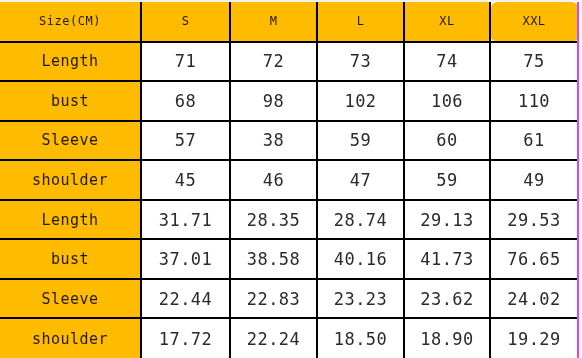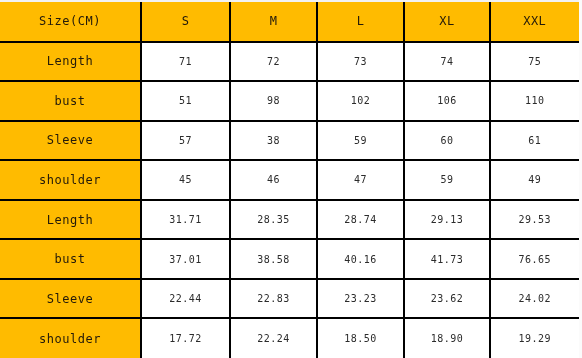--- a/index.html
+++ b/index.html
@@ -41,42 +41,43 @@
     text-align: center;
     vertical-align: middle;
     font-size: 12px;
     letter-spacing: 0.5px;
     color: #1a1a1a;
     background: #ffffff;
     padding: 0;
   }
   
   table.size-table td:last-child {
-    border-right: 1px solid #d946ef;
+    border-right: 4px solid #d946ef;
+    border-radius: 8px;
   }
   table.size-table tr:last-child td {
     border-bottom: none;
   }
 
   
   table.size-table td.hdr,
   table.size-table td.rowlabel {
     background: #ffbb00;
     color: #231a0a;
   }
   table.size-table td.hdr {
     font-size: 12px;
   }
   table.size-table td.rowlabel {
-    font-size: 12px;
+    font-size: 15px;
   }
   table.size-table td.num {
     background: #ffffff;
     color: #2b2b2b;
-    font-size: 10px;
+    font-size: 17px;
     text-align: center;
   }
   
   #top-sliver {
     position: absolute;
     left: 0;
     top: 0;
     width: 582px;
     height: 2px;
     background: #f2f2f2;
@@ -121,21 +122,21 @@
         <td class="rowlabel">Length</td>
         <td class="num">71</td>
         <td class="num">72</td>
         <td class="num">73</td>
         <td class="num">74</td>
         <td class="num">75</td>
       </tr>
 
       <tr>
         <td class="rowlabel">bust</td>
-        <td class="num">51</td>
+        <td class="num">68</td>
         <td class="num">98</td>
         <td class="num">102</td>
         <td class="num">106</td>
         <td class="num">110</td>
       </tr>
 
       <tr>
         <td class="rowlabel">Sleeve</td>
         <td class="num">57</td>
         <td class="num">38</td>

